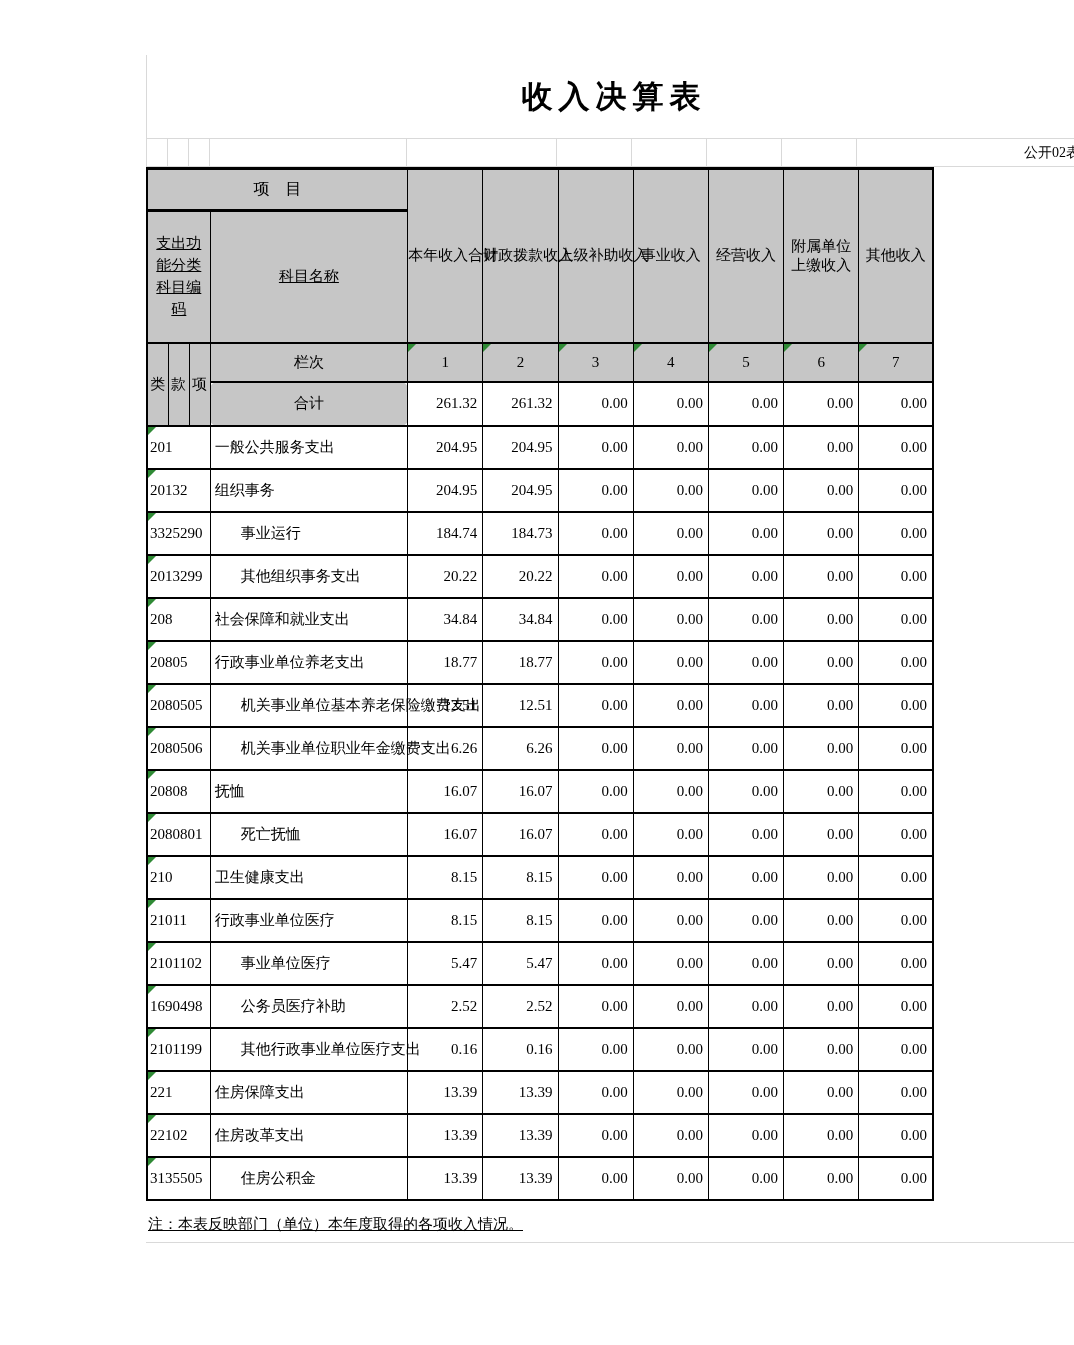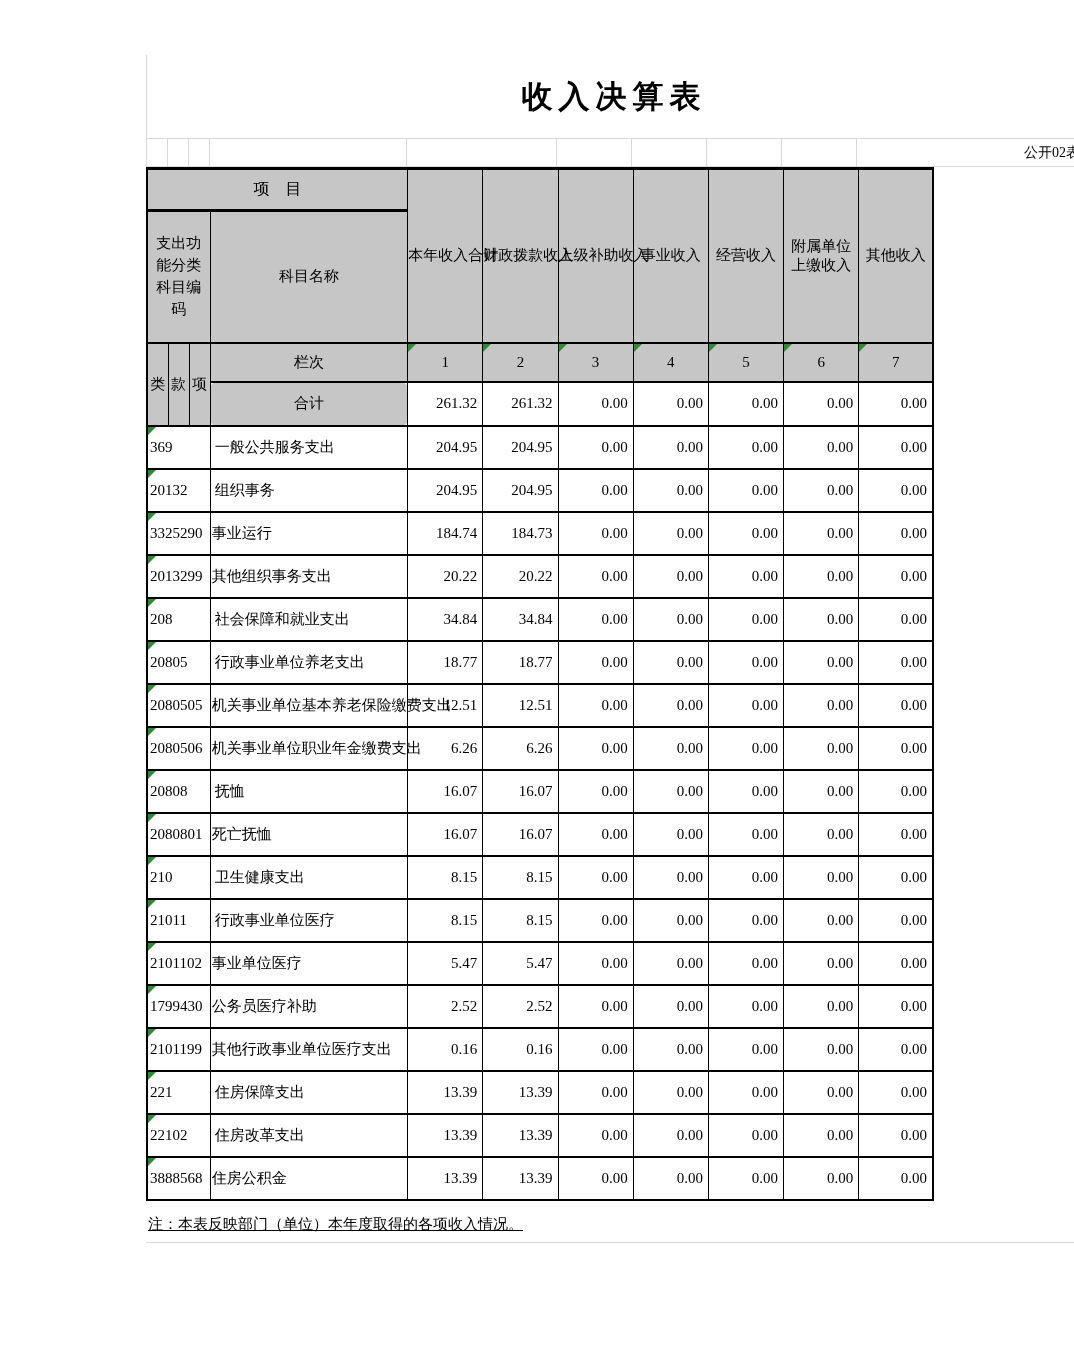--- a/index.html
+++ b/index.html
@@ -20,31 +20,31 @@
   .row-meta .right { position:absolute; right:2px; top:8px; }
   .tick { position:absolute; top:0; bottom:0; width:1px; background:#d9d9d9; }
 
   table { border-collapse:collapse; table-layout:fixed; width:788px;
     border:2px solid #000; border-top:3px solid #000; }
   th, td { border:1px solid #000; font-weight:normal; font-size:15px;
     overflow:visible; vertical-align:middle; }
   .hdr { background:#c6c6c6; text-align:center; }
   .h1-row th { height:42px; }
   .h1-row .project { border-bottom:3px solid #000; font-size:16px; }
-  .h2-row th { height:132px; }
+  .h2-row th { height:132px;text-decoration:underline; }
   .h2-row th, .h1-row .inc { border-bottom:2px solid #000; }
   .code-hdr { line-height:1.45; padding:0 3px; }
   .nowrap { white-space:nowrap; }
   .h3-row th, .h3-row td { height:39px; }
   .h3-row .lanci-b, .h3-row .num-h { border-bottom:2px solid #000;margin-top:24px; }
   .total-row td, .total-row th { height:44px; border-bottom:2px solid #000;border-radius:7px; }
   tbody.data tr td { height:43px; border-top:2px solid #000; }
   td.code { text-align:left; padding-left:2px; white-space:nowrap; }
   td.name { text-align:left; padding-left:4px; white-space:nowrap; }
-  td.name.indent { padding-left:1px;border-radius:14px; }
+  td.name.indent { padding-left:30px;border-radius:14px; }
   td.val { text-align:right; padding-right:5px; white-space:nowrap; }
   .tri { position:relative; }
   .tri::before { content:""; position:absolute; top:0; left:0; width:0; height:0;
     border-top:8px solid #2f8a35; border-right:8px solid transparent; }
   .note { margin-top:10px; font-size:15px; padding:4px 0 8px 2px;
     border-bottom:1px solid #d9d9d9;text-decoration:underline; }
 </style>
 </head>
 <body>
 
@@ -117,21 +117,21 @@
         <td class="val">261.32</td>
         <td class="val">0.00</td>
         <td class="val">0.00</td>
         <td class="val">0.00</td>
         <td class="val">0.00</td>
         <td class="val">0.00</td>
       </tr>
     </tbody>
     <tbody class="data" id="data-rows">
         <tr>
-          <td class="code tri" colspan="3">369</td>
+          <td class="code tri" colspan="3">201</td>
           <td class="name">一般公共服务支出</td>
           <td class="val">204.95</td>
           <td class="val">204.95</td>
           <td class="val">0.00</td>
           <td class="val">0.00</td>
           <td class="val">0.00</td>
           <td class="val">0.00</td>
           <td class="val">0.00</td>
         </tr>
         <tr>
@@ -260,21 +260,21 @@
           <td class="name indent">事业单位医疗</td>
           <td class="val">5.47</td>
           <td class="val">5.47</td>
           <td class="val">0.00</td>
           <td class="val">0.00</td>
           <td class="val">0.00</td>
           <td class="val">0.00</td>
           <td class="val">0.00</td>
         </tr>
         <tr>
-          <td class="code tri" colspan="3">1799430</td>
+          <td class="code tri" colspan="3">1690498</td>
           <td class="name indent">公务员医疗补助</td>
           <td class="val">2.52</td>
           <td class="val">2.52</td>
           <td class="val">0.00</td>
           <td class="val">0.00</td>
           <td class="val">0.00</td>
           <td class="val">0.00</td>
           <td class="val">0.00</td>
         </tr>
         <tr>
@@ -304,21 +304,21 @@
           <td class="name">住房改革支出</td>
           <td class="val">13.39</td>
           <td class="val">13.39</td>
           <td class="val">0.00</td>
           <td class="val">0.00</td>
           <td class="val">0.00</td>
           <td class="val">0.00</td>
           <td class="val">0.00</td>
         </tr>
         <tr>
-          <td class="code tri" colspan="3">3888568</td>
+          <td class="code tri" colspan="3">3135505</td>
           <td class="name indent">住房公积金</td>
           <td class="val">13.39</td>
           <td class="val">13.39</td>
           <td class="val">0.00</td>
           <td class="val">0.00</td>
           <td class="val">0.00</td>
           <td class="val">0.00</td>
           <td class="val">0.00</td>
         </tr>
       </tbody>

